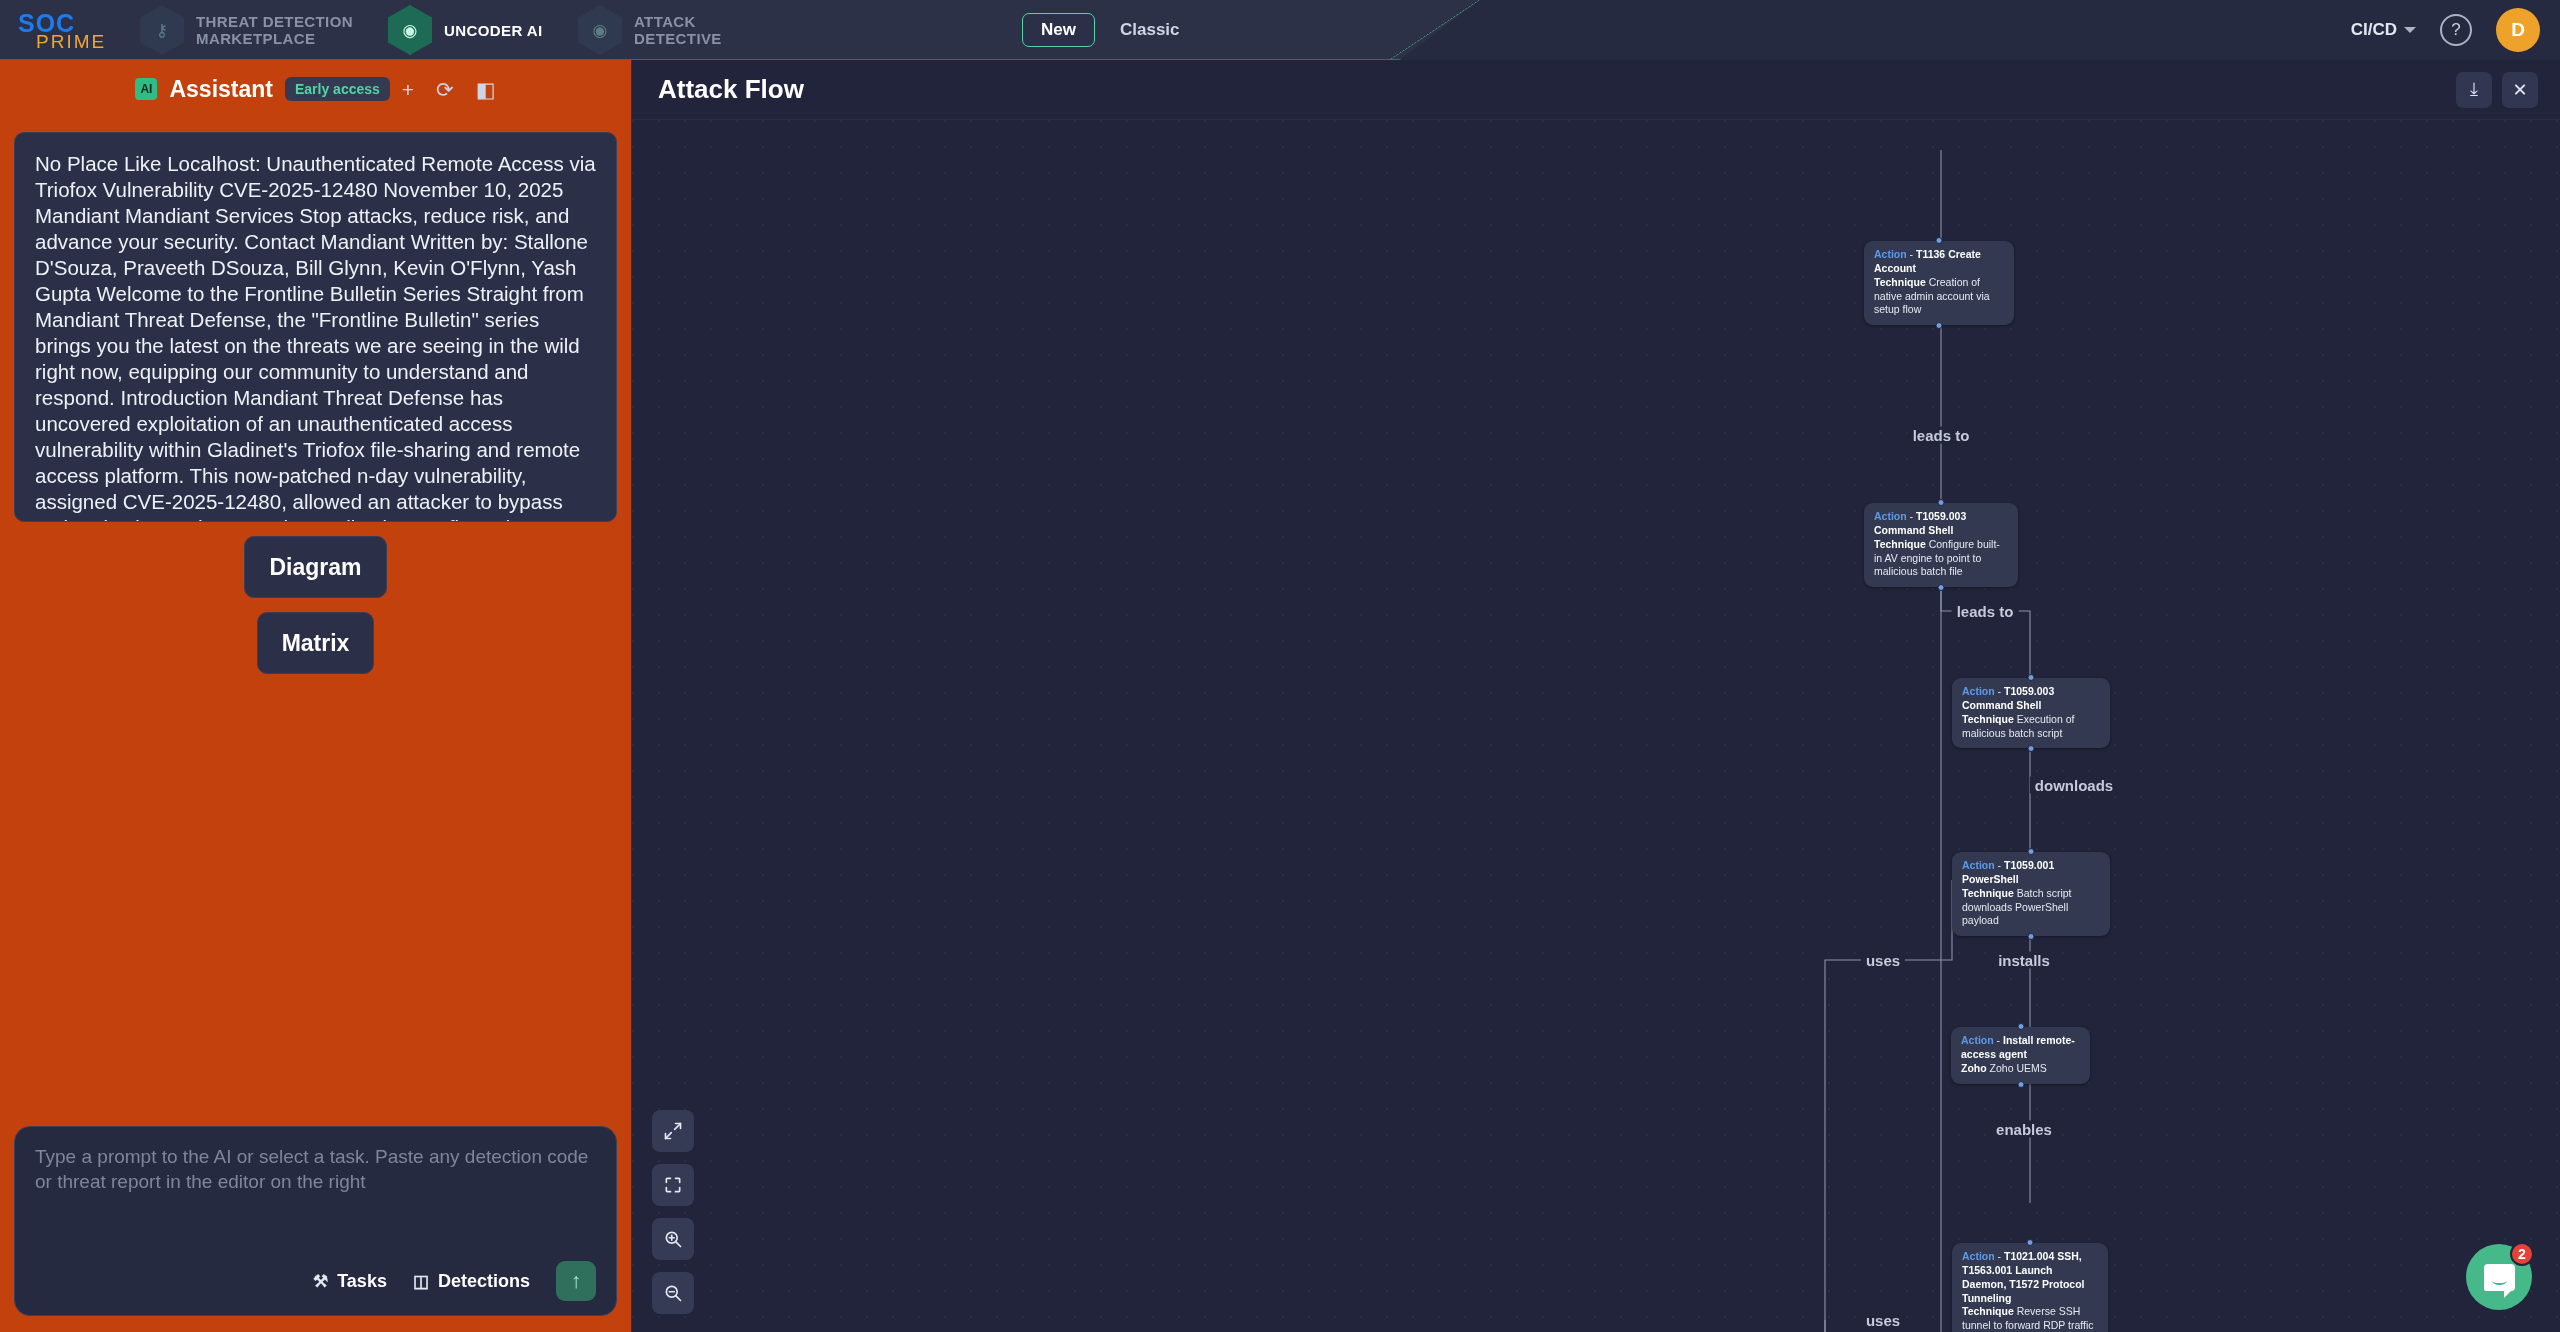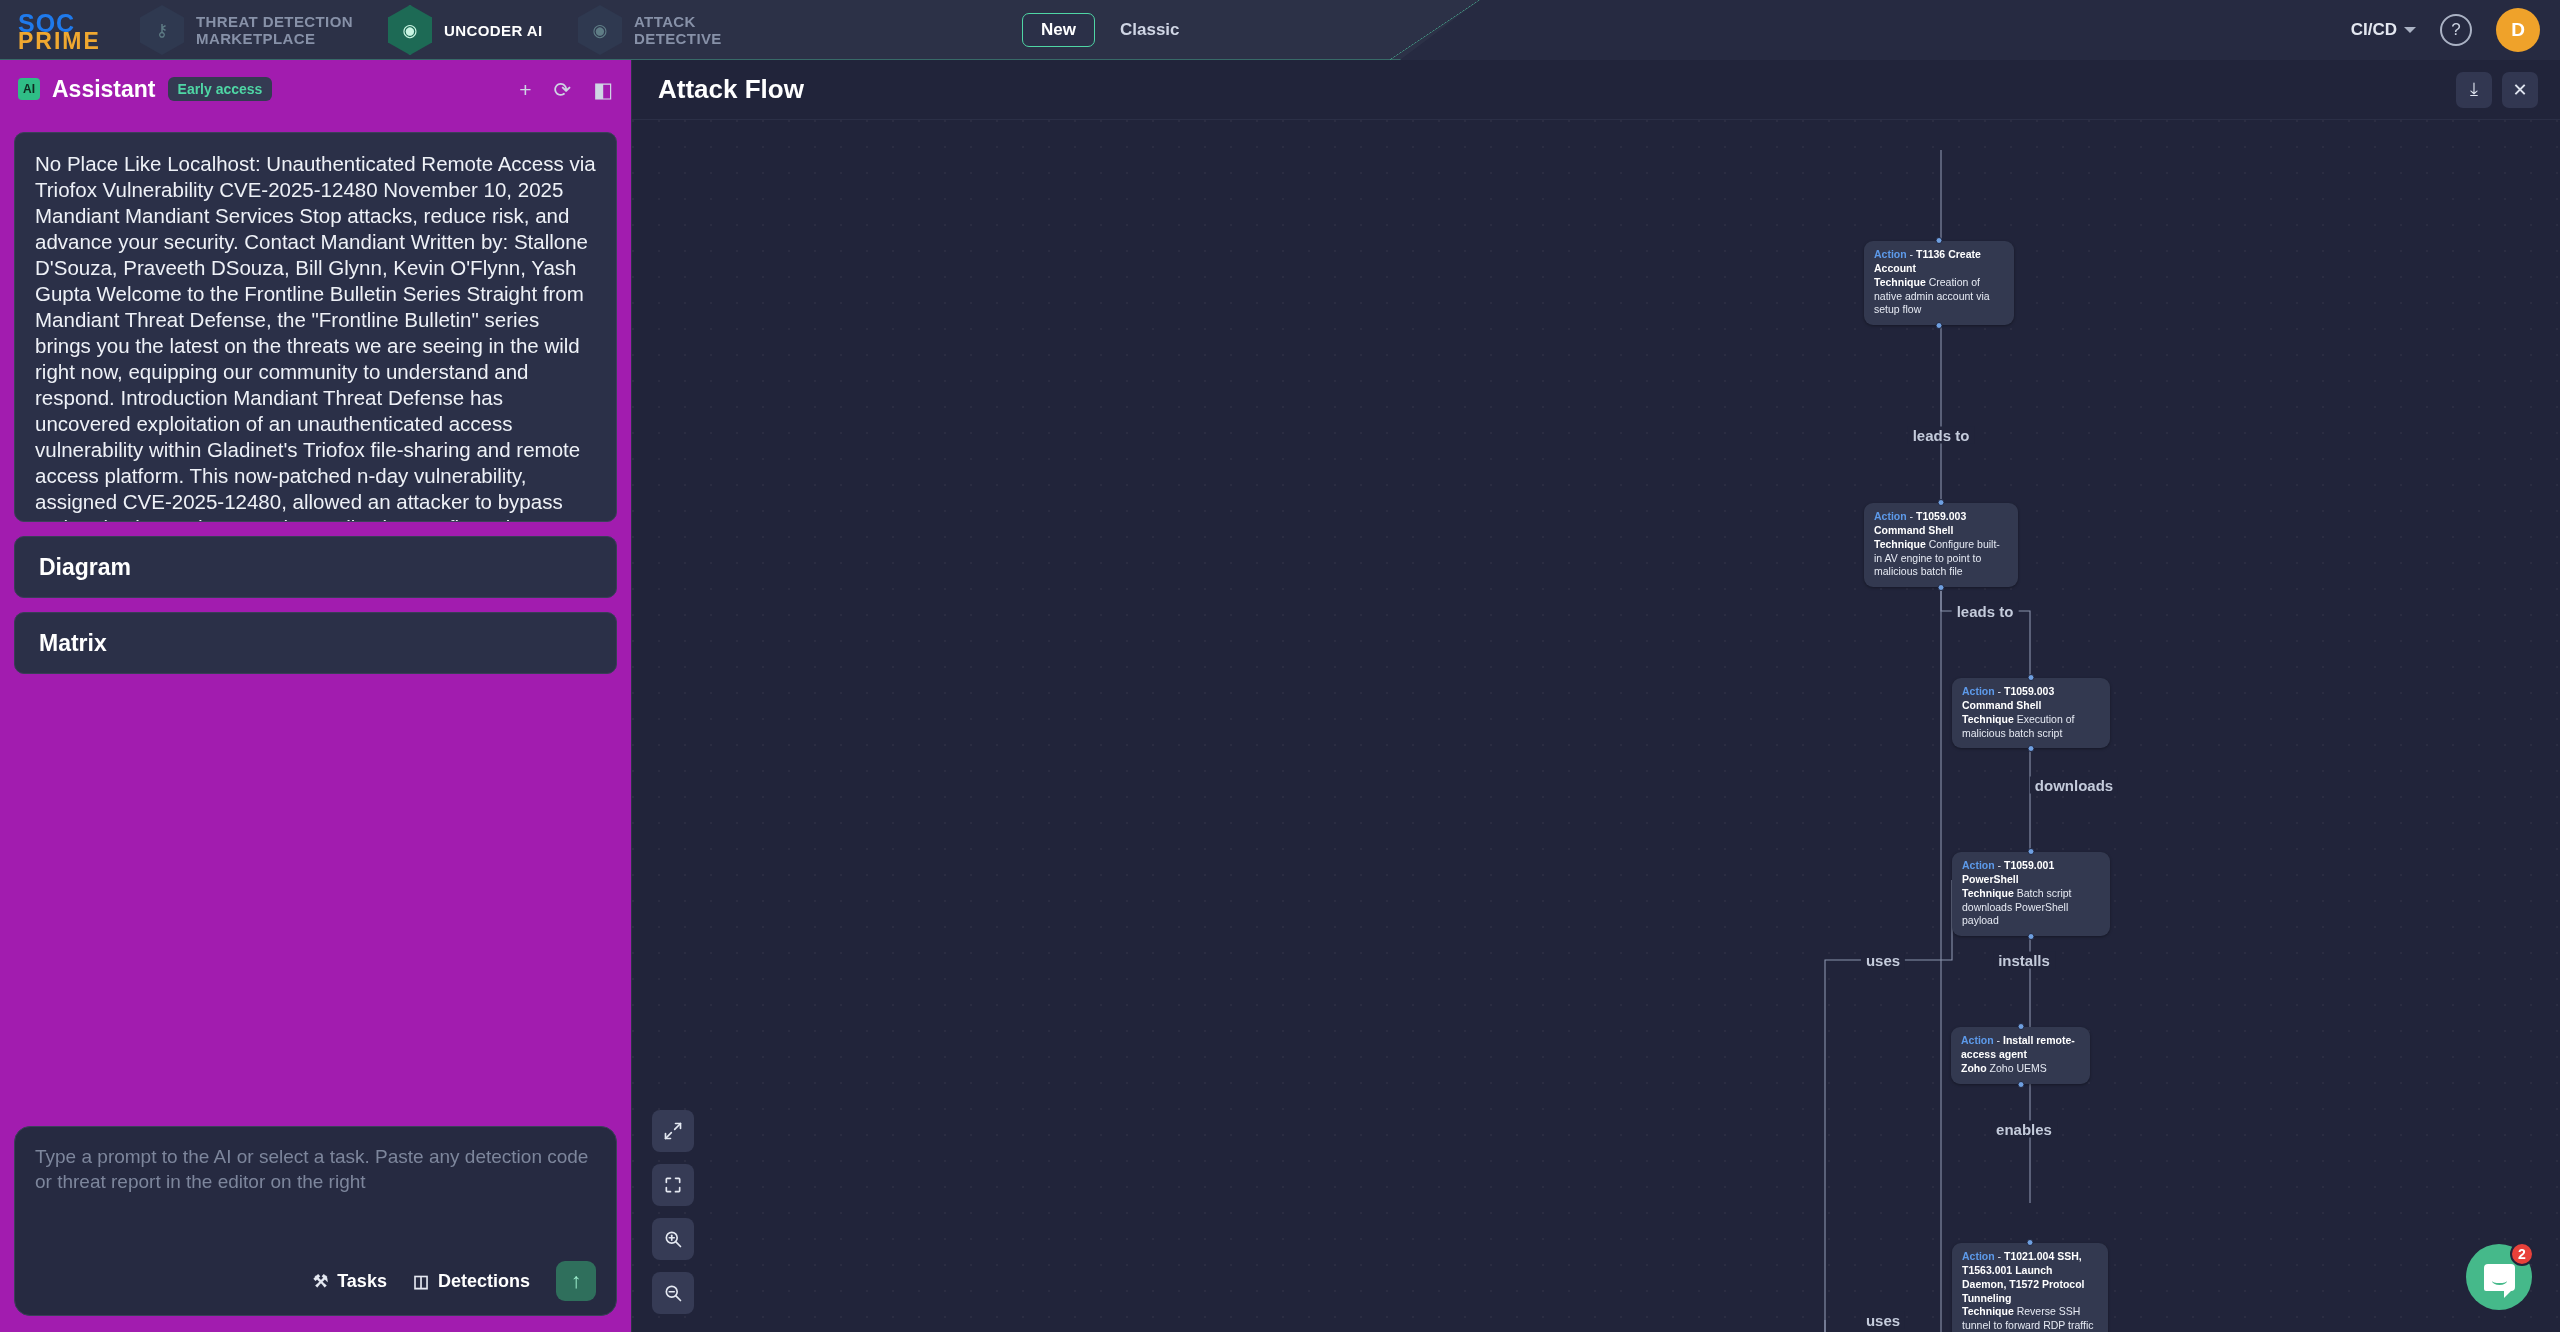--- a/index.html
+++ b/index.html
@@ -28,21 +28,21 @@
   .nav-angle::after {
     content: ""; position: absolute; top:0; right: 0; width: 90px; height: 60px;
     background: linear-gradient(to bottom right, transparent 49.3%, rgba(79,214,165,0.6) 49.5%, transparent 50.4%);
   }
   .logo {
     position: absolute; left: 18px; top: 10px; width: 108px; height: 42px;
     display: flex; flex-direction: column; justify-content: center;
     z-index: 3;
   }
   .logo-top { color: #1f7aec; font-size: 25px; font-weight: 700; letter-spacing: 1px; line-height: 20px; }
-  .logo-bot { color: #f0a830; font-size: 23px; font-weight: 700; letter-spacing: 2px; line-height: 17px; }
+  .logo-bot { color: #f0a830; font-size: 19px; font-weight: 400; letter-spacing: 2px; line-height: 17px; margin-left: 18px; }
 
   .nav-product {
     position: absolute; height: 60px;
     display: flex; align-items: center; gap: 12px;
     cursor: pointer; z-index: 3;
   }
   .hexicon {
     width: 44px; height: 50px; flex: 0 0 44px;
     display: flex; align-items: center; justify-content: center;
     clip-path: polygon(50% 0%, 100% 25%, 100% 75%, 50% 100%, 0% 75%, 0% 25%);
@@ -80,22 +80,22 @@
   }
   .avatar {
     width: 44px; height: 44px; border-radius: 50%; background: #efa22a;
     display: flex; align-items: center; justify-content: center;
     color: #ffffff; font-size: 19px; font-weight: 700; cursor: pointer;
   }
 
   
   .assistant {
     position: absolute; left: 0; top: 60px; width: 632px; height: 1272px;
-    background: #a21caf; border-right: 1px solid #2e3248;
-    display: flex; flex-direction: column;
+    background: #c2410c; border-right: 1px solid #2e3248;
+    display: flex; flex-direction: column; align-items: center;
   }
   .asst-head {
     height: 58px; display: flex; align-items: center; padding: 0 18px; gap: 12px;
     flex: 0 0 58px;
   }
   .asst-logo {
     width: 22px; height: 22px; border-radius: 4px; background: #2fbd86;
     color: #0f2a20; font-size: 12px; font-weight: 700;
     display: flex; align-items: center; justify-content: center;
   }

